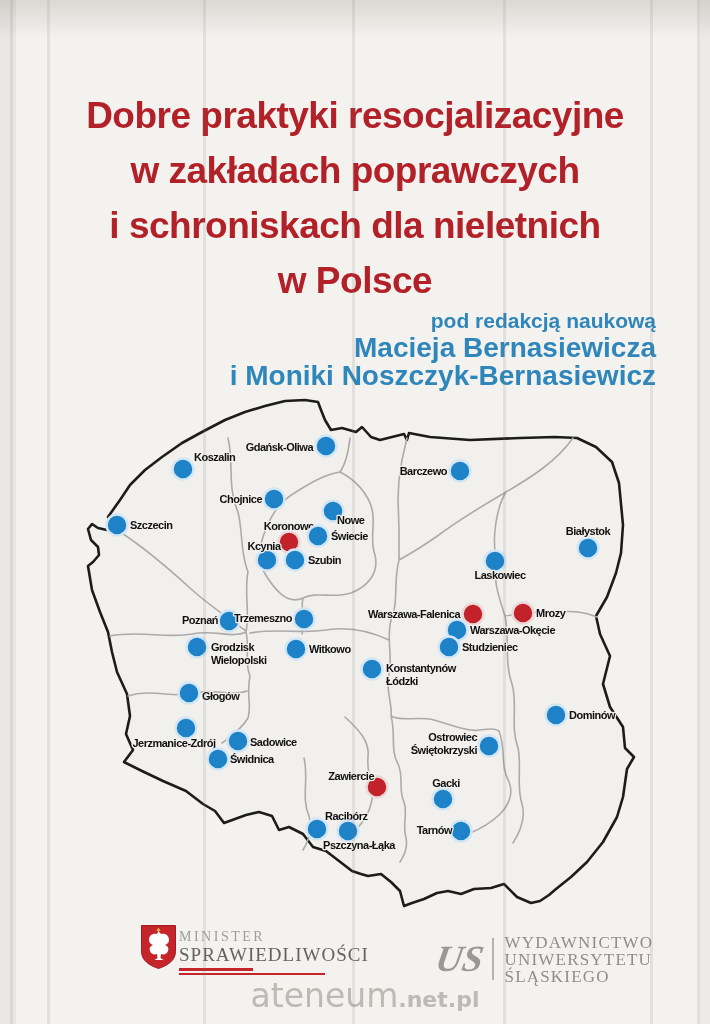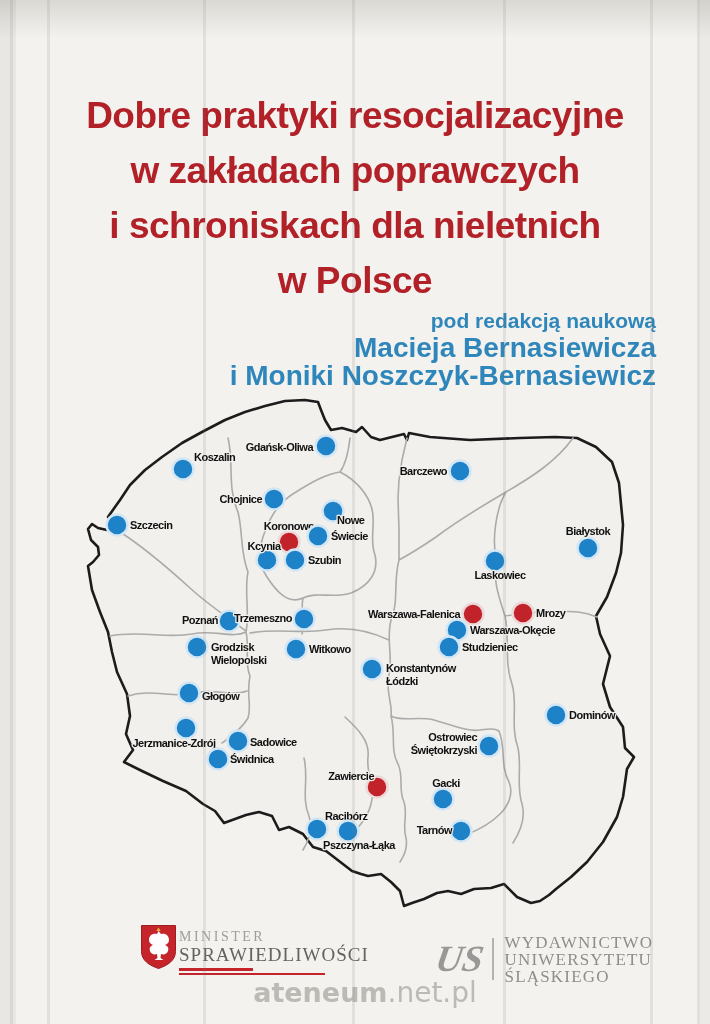--- a/index.html
+++ b/index.html
@@ -55,22 +55,22 @@
   }
   .pub-divider{width:1.5px;height:42px;background:#b5b3b0;margin:0 11px 0 9px;}
   .pub-text{font-family:"Liberation Serif",serif;font-size:17px;color:#8f8d8a;
     letter-spacing:1.2px;line-height:17px;padding-top:2px;}
 
   .watermark{
     position:absolute;left:365px;top:976px;transform:translateX(-50%);z-index:6;
     color:rgba(158,155,148,0.65);font-family:"DejaVu Sans",sans-serif;
     white-space:nowrap;
   }
-  .wm-main{font-size:27px;font-weight:bold;letter-spacing:0px;}
-  .wm-suffix{font-size:28px;font-weight:normal;margin-top:28px;}
+  .wm-main{font-size:33px;font-weight:normal;letter-spacing:0px;}
+  .wm-suffix{font-size:22px;font-weight:bold;margin-top:28px;}
 </style>
 </head>
 <body>
 
 <div class="cover">
 
   <svg id="map-svg" width="710" height="1024" viewBox="0 0 710 1024">
 
     <path d="M 318,402 L 305,400 285,401 265,406 245,412 225,420 202,432 182,443 162,457 145,470 130,485 120,500 115,507
          108,517 112,525 107,530 98,528 92,524 88,529 91,540 98,547 99,555 93,562 88,566

